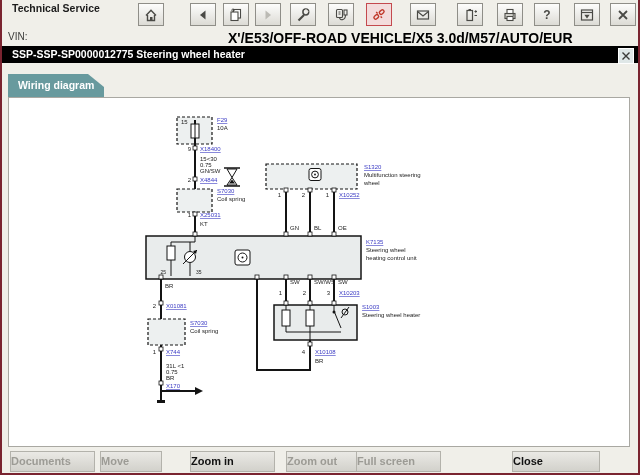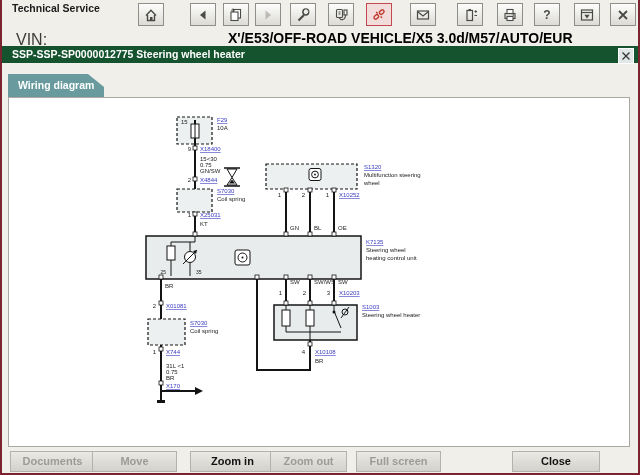--- a/index.html
+++ b/index.html
@@ -10,25 +10,25 @@
   
   .app-title{position:absolute;left:12px;top:3px;font-size:10.5px;font-weight:bold;
              color:#1c1c1c;line-height:11.5px;white-space:pre-line}
   .tbtn{position:absolute;top:3px;width:26px;height:23px;box-sizing:border-box;
         background:linear-gradient(#fdfdfc,#dcdbd5);border:1px solid #8f8e88;
         display:flex;align-items:center;justify-content:center;cursor:pointer}
   .tbtn.alert{border-color:#c4494e;background:#f3dcdc}
   .tbtn svg{display:block}
   .q{font-size:12px;font-weight:bold;color:#4a4a46}
   
-  .vin-label{position:absolute;left:16px;top:31px;font-size:16px;color:#3c3c3a}
+  .vin-label{position:absolute;left:8px;top:31px;font-size:10px;color:#3c3c3a}
   .car-label{position:absolute;left:196px;top:48px;font-size:12px;color:#3c3c3a}
   .car-value{position:absolute;left:228px;top:30px;font-size:14px;font-weight:bold;color:#000}
   
-  .doc-bar{position:absolute;left:2px;right:2px;top:46px;height:17px;background:#14532d;
+  .doc-bar{position:absolute;left:2px;right:2px;top:46px;height:17px;background:#000000;
            color:#fff;font-weight:bold;font-size:10.5px;line-height:17px;padding-left:10px;box-sizing:border-box}
   .doc-close{position:absolute;right:6px;top:48px;width:14px;height:14px;background:#dfe7e7;
              border:1px solid #fff;display:flex;align-items:center;justify-content:center;cursor:pointer;z-index:61}
   
   .tab{position:absolute;left:8px;top:74px;width:96px;height:23px;background:#689a9e;color:#fff;
        font-weight:bold;font-size:10.5px;line-height:23px;padding-left:10px;box-sizing:border-box;
        clip-path:polygon(0 0,80px 0,96px 13px,96px 23px,0 23px);cursor:pointer}
   
   .panel{position:absolute;left:8px;top:97px;width:622px;height:350px;background:#fff;
          border:1px solid #a9a8a2;box-sizing:border-box}
@@ -38,21 +38,21 @@
   .w1{stroke:#141414;stroke-width:1;fill:none}
   .dash{fill:#edf0f0;stroke:#141414;stroke-width:1.2;stroke-dasharray:3 2}
   .solidbox{fill:#e9ecec;stroke:#141414;stroke-width:1.5}
   .pin{fill:#fff;stroke:#141414;stroke-width:0.8}
   text{font-family:"Liberation Sans",sans-serif;font-size:6px;fill:#222}
   text.lnk{fill:#3b3bc4;text-decoration:underline;cursor:pointer}
   .end{text-anchor:end}
   
   .fbtn{position:absolute;top:451px;height:21px;box-sizing:border-box;
         background:linear-gradient(#eae9e5,#d2d1cb);border:1px solid #b3b2ab;
-        font-size:11px;font-weight:bold;color:#111;text-align:center;line-height:19px;cursor:pointer}
+        font-size:11px;font-weight:bold;color:#111;line-height:19px;cursor:pointer}
   .fbtn.disabled{color:#9c9b95;cursor:default}
 </style>
 </head>
 <body>
 
 <div class="frame"></div>
 
 <div class="app-title"><span>Technical Service</span><br></div>
 
 <div class="tbtn" style="left:138px">
@@ -304,17 +304,17 @@
   <text class="end" x="147" y="256">1</text>
   <text class="lnk" x="157" y="256">X744</text>
   <text x="157" y="270">31L &lt;1</text>
   <text x="157" y="276">0.75</text>
   <text x="157" y="282">BR</text>
   <text class="lnk" x="157" y="290">X170</text>
 </svg>
 </div>
 
 <div class="fbtn disabled" style="left:10px;width:85px">Documents</div>
-<div class="fbtn disabled" style="left:92px;width:85px">Move</div>
+<div class="fbtn disabled" style="left:100px;width:62px">Move</div>
 <div class="fbtn" style="left:190px;width:85px">Zoom in</div>
-<div class="fbtn disabled" style="left:270px;width:77px">Zoom out</div>
+<div class="fbtn disabled" style="left:286px;width:77px">Zoom out</div>
 <div class="fbtn disabled" style="left:356px;width:85px">Full screen</div>
 <div class="fbtn" style="left:512px;width:88px">Close</div>
 
 </body></html>

